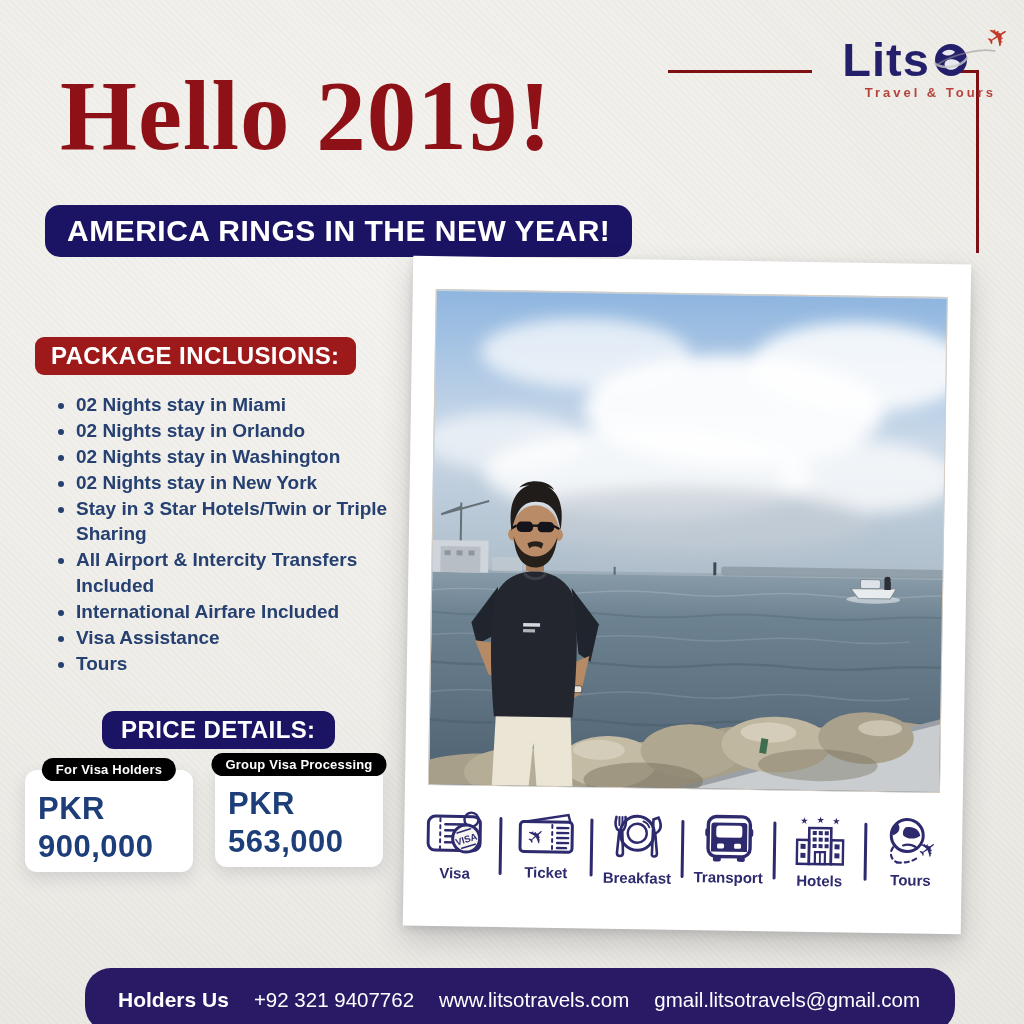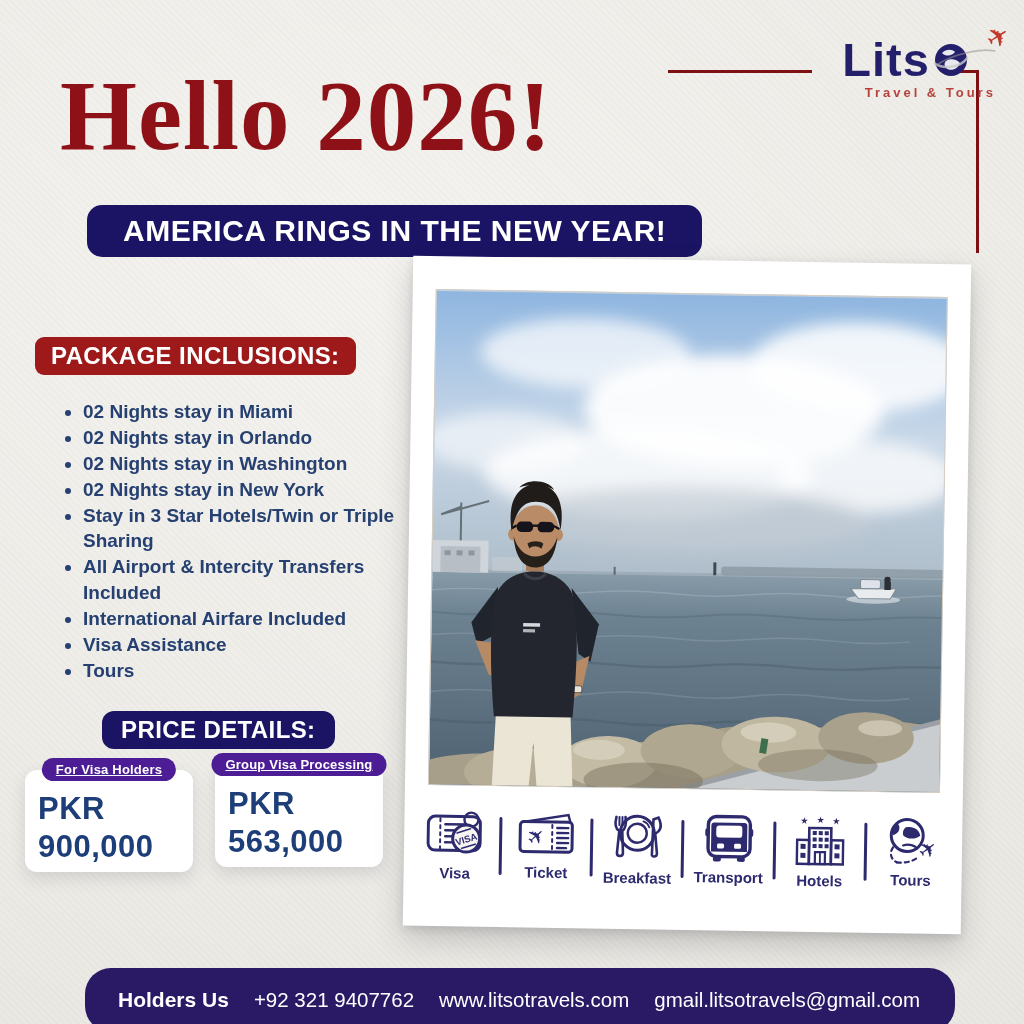--- a/index.html
+++ b/index.html
@@ -18,33 +18,33 @@
   .logo{left:816px;top:36px;width:180px;text-align:right;}
   .logo-row{display:flex;align-items:center;justify-content:center;position:relative;}
   .logo-word{font-size:47px;font-weight:bold;color:#241f6b;letter-spacing:1px;line-height:1;}
   .logo-globe{width:38px;height:38px;margin-left:2px;}
   .logo-plane{position:absolute;right:-14px;top:-12px;color:#c0392b;font-size:27px;transform:rotate(-32deg);line-height:1;}
   .logo-swoosh{position:absolute;right:-8px;top:16px;width:70px;height:20px;border:2px solid rgba(150,150,150,.55);border-color:rgba(150,150,150,.55) transparent transparent transparent;border-radius:50%;transform:rotate(-14deg);}
   .logo-tagline{margin-top:2px;padding-left:38px;font-size:13px;letter-spacing:3px;color:#b5433c;font-weight:bold;}
 
   
   .headline{left:60px;top:62px;font-family:"Liberation Serif","DejaVu Serif",serif;font-size:99px;font-weight:bold;color:#8d1116;line-height:1.1;letter-spacing:1px;}
-  .banner{left:45px;top:205px;background:#1b1464;color:#ffffff;font-size:30px;font-weight:bold;letter-spacing:.5px;padding:9px 36px;border-radius:15px;margin-left:42px;}
+  .banner{left:45px;top:205px;background:#1b1464;color:#ffffff;font-size:30px;font-weight:bold;letter-spacing:.5px;padding:9px 22px;border-radius:15px;}
 
   
   .incl-badge{left:35px;top:337px;background:#9e1a1a;color:#fff;font-size:24px;font-weight:bold;padding:5px 16px;border-radius:9px;letter-spacing:.4px;}
-  .incl-list{left:44px;top:384px;width:352px;margin:15px;padding:0 0 0 24px;color:#254071;font-size:19px;font-weight:bold;line-height:1.32;}
+  .incl-list{left:44px;top:384px;width:352px;margin:8px;padding:0 0 0 24px;color:#254071;font-size:19px;font-weight:bold;line-height:1.32;}
   .incl-list li{margin-bottom:1px;}
 
   
   .price-badge{left:102px;top:711px;background:#1b1464;color:#fff;font-size:24px;font-weight:bold;padding:5px 19px;border-radius:12px;letter-spacing:.4px;}
   .price-card{background:#ffffff;border-radius:12px;box-shadow:0 6px 16px rgba(70,70,90,.16);}
   .card-1{left:25px;top:770px;width:168px;height:102px;}
   .card-2{left:215px;top:765px;width:168px;height:102px;}
-  .price-pill{position:absolute;top:-12px;left:50%;transform:translateX(-50%);white-space:nowrap;background:#4c1d95;color:#fff;font-size:13px;font-weight:bold;padding:4px 14px;border-radius:999px;letter-spacing:.2px;text-decoration:underline;}
+  .price-pill{position:absolute;top:-12px;left:50%;transform:translateX(-50%);white-space:nowrap;background:#000000;color:#fff;font-size:13px;font-weight:bold;padding:4px 14px;border-radius:999px;letter-spacing:.2px;}
   .price-lines{padding:20px 0 0 13px;color:#1d3e78;font-weight:bold;font-size:31px;line-height:1.22;letter-spacing:.5px;}
 
   
   .polaroid{left:408px;top:260px;width:558px;height:670px;background:#ffffff;transform:rotate(.9deg);transform-origin:center;box-shadow:0 14px 30px rgba(60,60,70,.22), 0 3px 8px rgba(60,60,70,.15);}
   .photo{position:absolute;left:23px;top:33px;width:512px;height:496px;overflow:hidden;border:1px solid #d8cdc0;box-sizing:border-box;background:#bcd0e4;}
   .features{position:absolute;left:10px;right:10px;top:552px;display:flex;align-items:flex-start;justify-content:space-between;}
   .feature{display:flex;flex-direction:column;align-items:center;width:82px;}
   .feature svg{display:block;}
   .feature-label{margin-top:4px;font-size:15px;font-weight:bold;color:#2d2a6e;}
   .fsep{width:3px;height:58px;background:#2d2a6e;border-radius:2px;margin-top:8px;}
@@ -70,21 +70,21 @@
         <path d="M10 12 C14 8 20 8 23 11 C20 15 14 16 10 12 Z" fill="#ffffff" opacity=".9"></path>
         <path d="M14 20 C18 17 25 18 28 22 C26 28 19 31 14 27 C12 24 12 22 14 20 Z" fill="#ffffff" opacity=".9"></path>
         <path d="M2 22 C10 28 28 28 36 16" stroke="#c9c9c9" stroke-width="2.4" fill="none" opacity=".8"></path>
       </svg>
       <span class="logo-plane">✈</span>
       <span class="logo-swoosh"></span>
     </div>
     <div class="logo-tagline">Travel &amp; Tours</div>
   </div>
 
-  <div class="abs headline">Hello 2026!</div>
+  <div class="abs headline">Hello 2019!</div>
   <div class="abs banner">AMERICA RINGS IN THE NEW YEAR!</div>
 
   <div class="abs incl-badge">PACKAGE INCLUSIONS:</div>
   <ul class="abs incl-list">
     <li>02 Nights stay in Miami</li>
     <li>02 Nights stay in Orlando</li>
     <li>02 Nights stay in Washington</li>
     <li>02 Nights stay in New York</li>
     <li>Stay in 3 Star Hotels/Twin or Triple Sharing</li>
     <li>All Airport &amp; Intercity Transfers Included</li>

